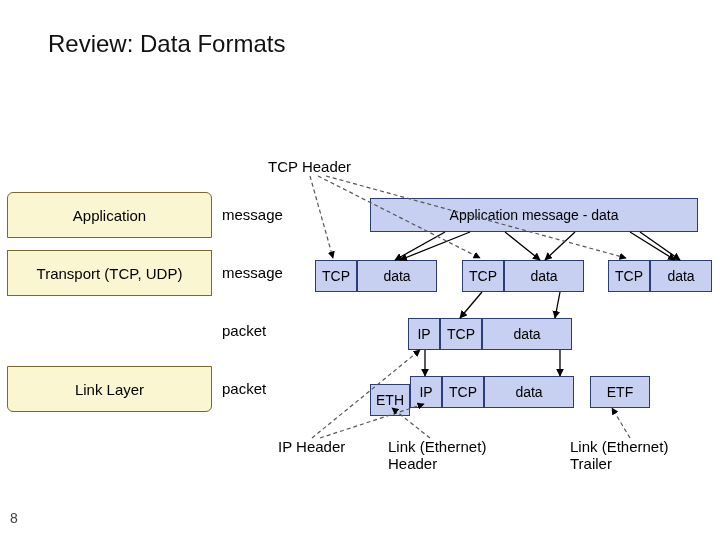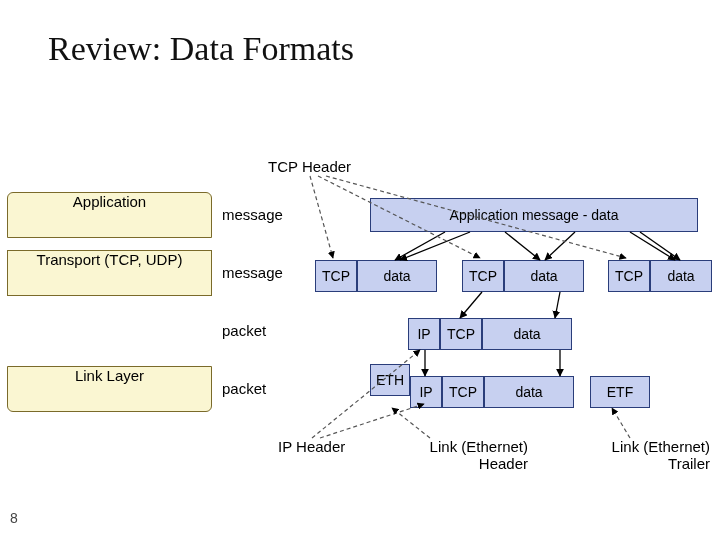--- a/index.html
+++ b/index.html
@@ -1,20 +1,20 @@
 <!DOCTYPE html>
 <html><head>
 <meta charset="utf-8">
 <style>
   html,body{margin:0;padding:0;width:720px;height:540px;background:#fff;font-family:Arial,Helvetica,sans-serif;overflow:hidden}
   .slide{position:relative;width:720px;height:540px}
-  .title{position:absolute;left:48px;top:30px;font-size:34px;color:#111;font-family:Liberation Serif, serif}
-  .lbl{position:absolute;font-size:15px;color:#000;text-align:right}
+  .title{position:absolute;left:48px;top:30px;font-size:24px;color:#111;font-family:Liberation Sans, sans-serif}
+  .lbl{position:absolute;font-size:15px;color:#000;text-align:left}
   .ital{}
-  .layerbox{position:absolute;left:7px;width:203px;height:44px;border:1.5px solid #7a6a2a;background:#faf6d2;display:flex;justify-content:center;font-size:15px}
+  .layerbox{position:absolute;left:7px;width:203px;height:44px;border:1.5px solid #7a6a2a;background:#faf6d2;display:flex;align-items:center;justify-content:center;font-size:15px}
   .layerbox.first{border-top-left-radius:6px;border-top-right-radius:6px}
   .layerbox.last{border-bottom-left-radius:6px;border-bottom-right-radius:6px}
   .cell{position:absolute;height:32px;border:1.5px solid #2a3d7a;background:#c7d0f0;display:flex;align-items:center;justify-content:center;font-size:14px;box-sizing:border-box}
   .bigcell{height:34px}
   .slidenum{position:absolute;left:10px;bottom:14px;font-size:14px;color:#444}
   svg{position:absolute;left:0;top:0;pointer-events:none}
 </style>
 </head>
 <body>
 <div class="slide">
@@ -68,21 +68,21 @@
 <div class="cell" style="left:408px;top:318px;width:32px">
       <span>IP</span>
     </div>
 <div class="cell" style="left:440px;top:318px;width:42px">
       <span>TCP</span>
     </div>
 <div class="cell" style="left:482px;top:318px;width:90px">
       <span>data</span>
     </div>
 
-<div class="cell" style="left:370px;top:364px;width:40px">
+<div class="cell" style="left:370px;top:384px;width:40px">
       <span>ETH</span>
     </div>
 <div class="cell" style="left:410px;top:376px;width:32px">
       <span>IP</span>
     </div>
 <div class="cell" style="left:442px;top:376px;width:42px">
       <span>TCP</span>
     </div>
 <div class="cell" style="left:484px;top:376px;width:90px">
       <span>data</span>

